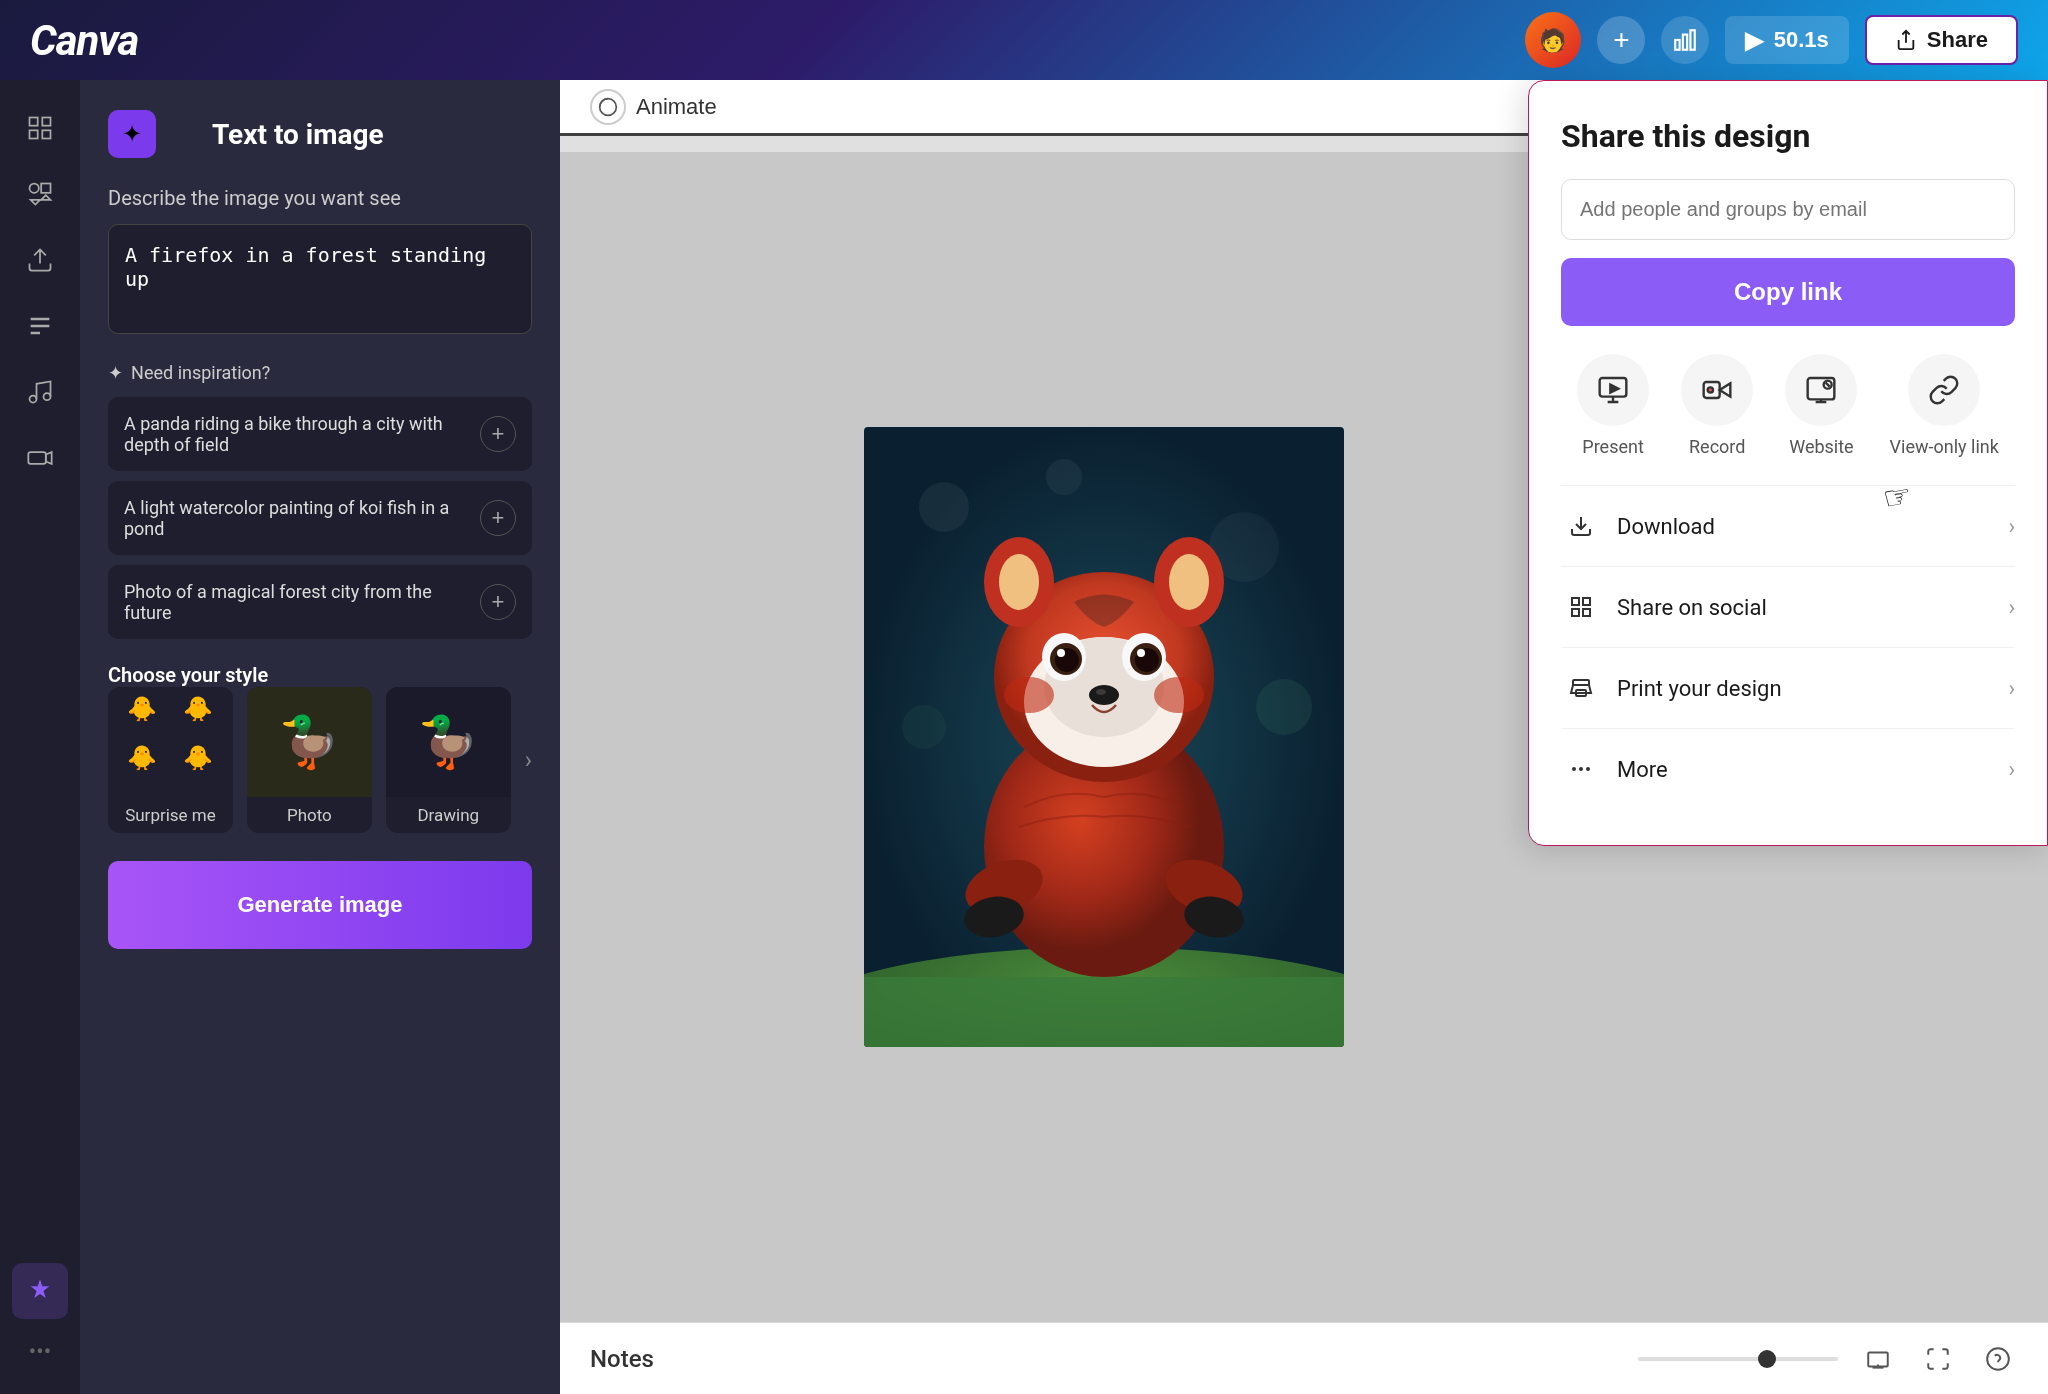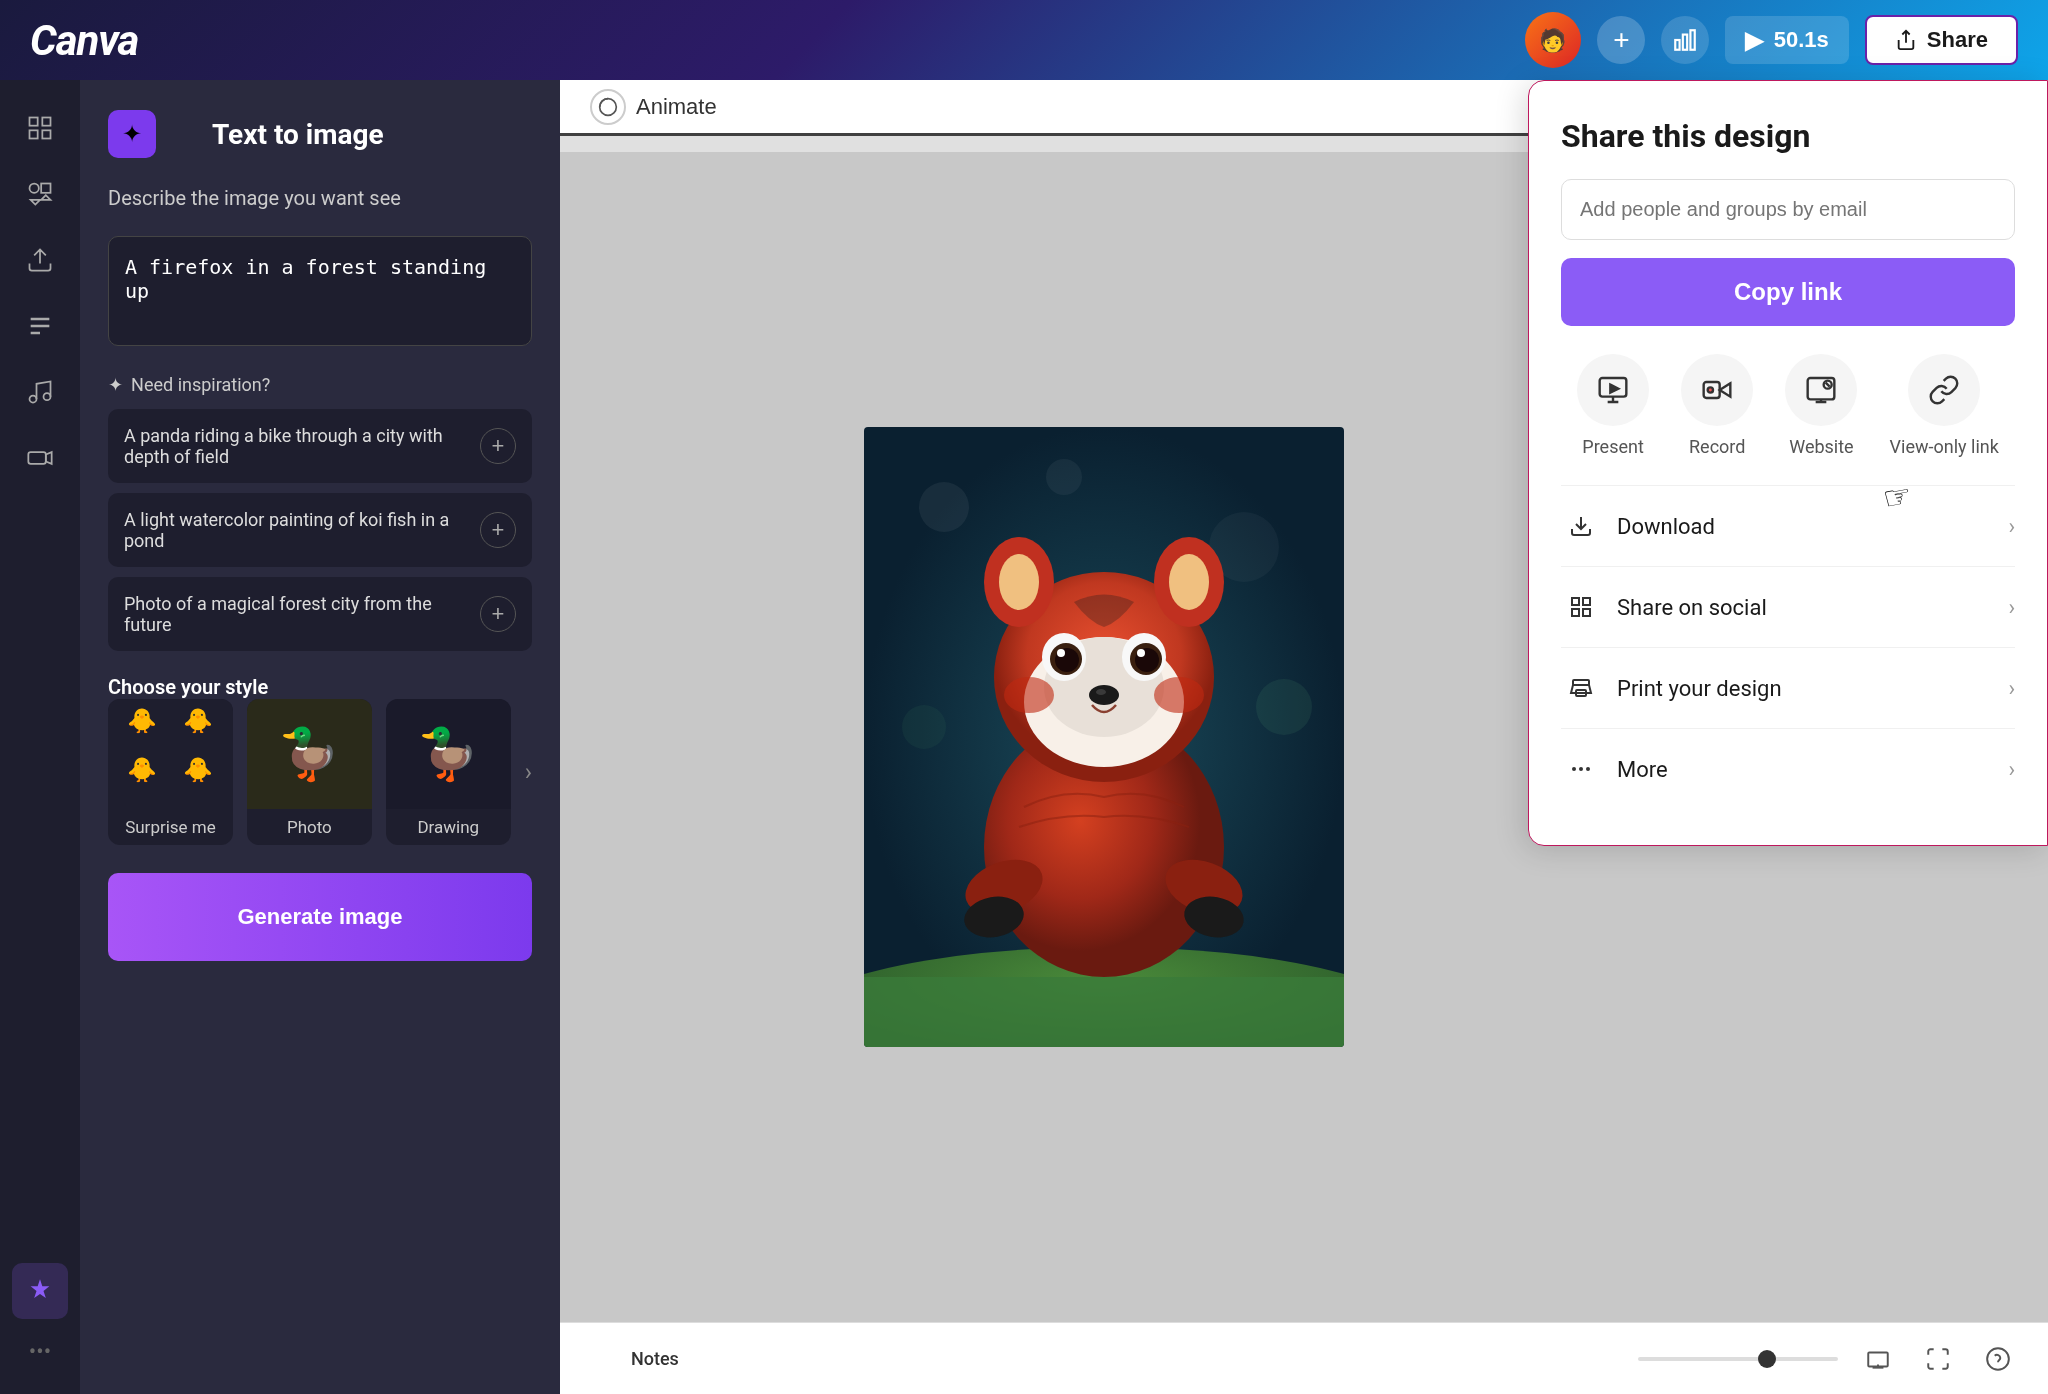--- a/index.html
+++ b/index.html
@@ -140,21 +140,21 @@
     }
     .panel-title {
       font-size: 28px;
       font-weight: 700;
       color: white;
       margin-left: 42px;
     }
     .describe-label {
       font-size: 20px;
       color: #ccc;
-      margin-bottom: 26px;
+      margin-bottom: 14px;
     }
     .text-input {
       width: 100%;
       background: #1e1e2e;
       border: 1.5px solid #444;
       border-radius: 10px;
       padding: 18px 16px;
       color: white;
       font-size: 20px;
       resize: none;
@@ -314,24 +314,23 @@
       height: 72px;
       background: white;
       display: flex;
       align-items: center;
       padding: 0 30px;
       gap: 20px;
       border-top: 1px solid #ddd;
       z-index: 10;
     }
     .notes-label {
-      font-size: 18px;
+      font-size: 24px;
       color: #333;
       font-weight: 500;
-      margin-left: 41px;
     }
     .bottom-spacer { flex: 1; }
     .zoom-slider {
       display: flex;
       align-items: center;
       gap: 10px;
     }
     .slider-track {
       width: 200px;
       height: 4px;

